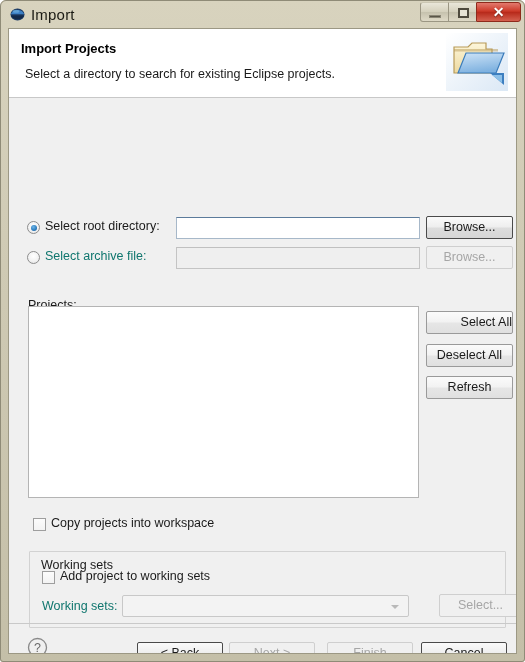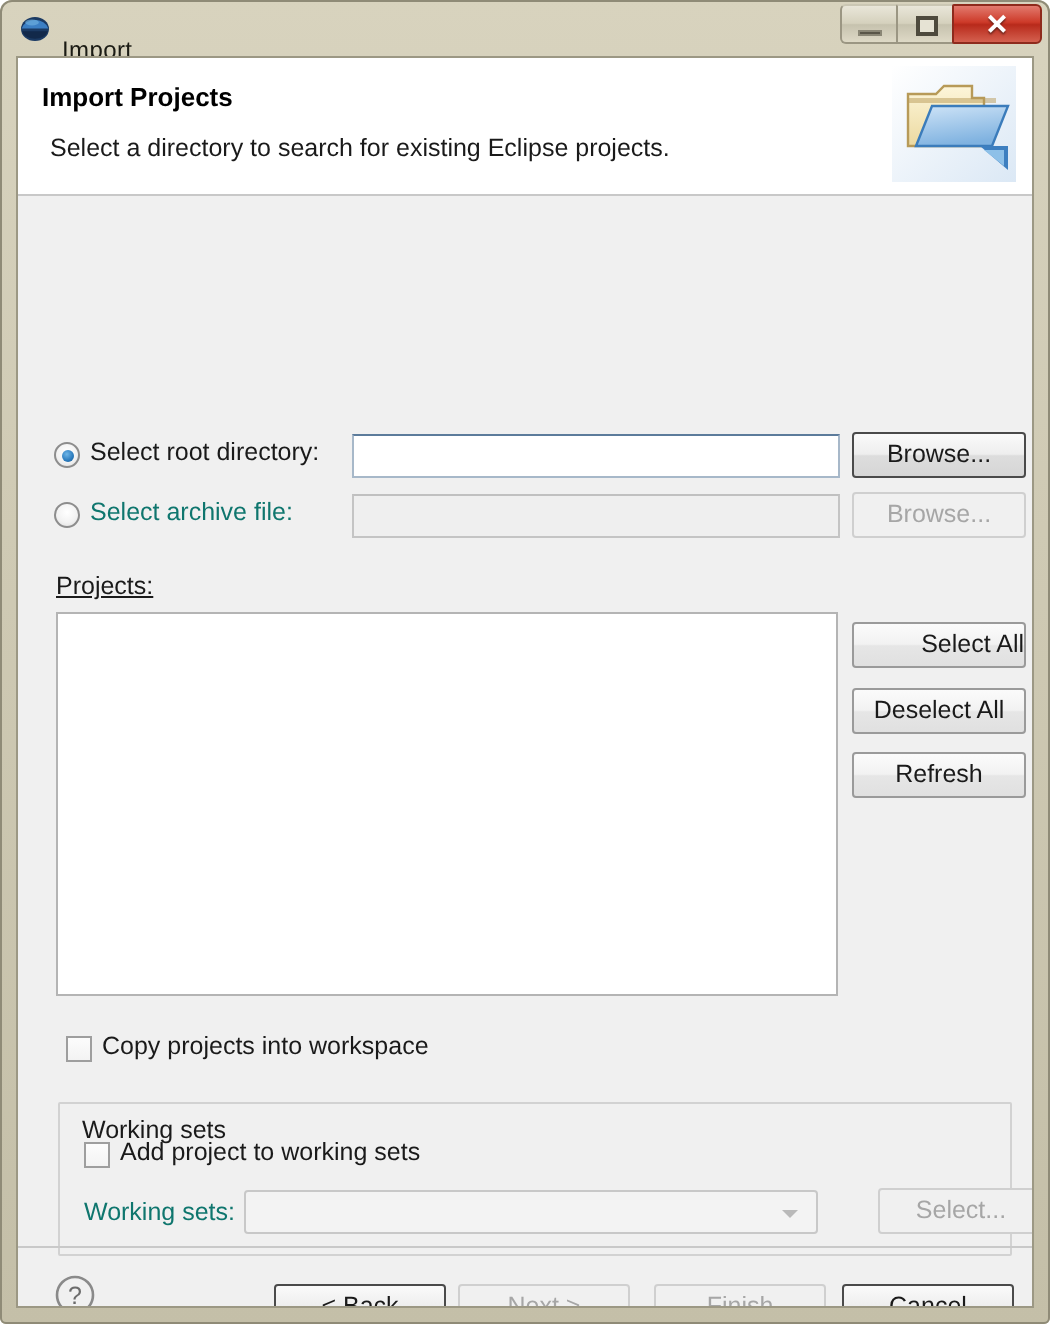--- a/index.html
+++ b/index.html
@@ -46,22 +46,22 @@
     height: 28px;
     box-sizing: border-box;
   }
   .title-icon {
     position: absolute;
     left: 10px; top: 7px;
     width: 15px; height: 15px;
   }
   .title-text {
     position: absolute;
-    left: 31px; top: 18px;
-    font-size: 12px;
+    left: 31px; top: 6px;
+    font-size: 15px;
     color: #1b1b14;
     font-family: "Liberation Sans", sans-serif;
     letter-spacing: 0.2px;
     white-space: nowrap;
   }
   .winbtns {
     position: absolute;
     right: 4px; top: 2px;
     display: flex;
     align-items: flex-start;
@@ -362,21 +362,21 @@
       <input class="textfield" type="text" style="left: 167px; top: 119px; width: 244px;" value="" placeholder="">
       <div class="btn default" style="left:417px; top:118px; width:87px;">Browse...</div>
 
       <div class="radio off" style="left:18px; top:153px;">
         
       </div>
       <span class="lbl disabled" style="left:36px; top:151px;">Select archive file:</span>
       <input class="textfield disabled" type="text" style="left: 167px; top: 149px; width: 244px;" disabled="" value="" placeholder="">
       <div class="btn disabled" style="left:417px; top:148px; width:87px;">Browse...</div>
 
-      <span class="lbl" style="left:19px; top:188px;text-decoration:underline;">Projects:</span>
+      <span class="lbl" style="left:19px; top:200px;text-decoration:underline;">Projects:</span>
 
       <div class="listbox" style="left:19px; top:208px; width:391px; height:192px;"></div>
 
       <div class="btn" style="left:417px; top:213px; width:87px;text-align:right;">Select All</div>
       <div class="btn" style="left:417px; top:246px; width:87px;">Deselect All</div>
       <div class="btn" style="left:417px; top:278px; width:87px;text-align:center;">Refresh</div>
 
       <div class="checkbox" style="left:24px; top:420px;"></div>
       <span class="lbl" style="left:42px; top:418px;">Copy projects into workspace</span>
 

